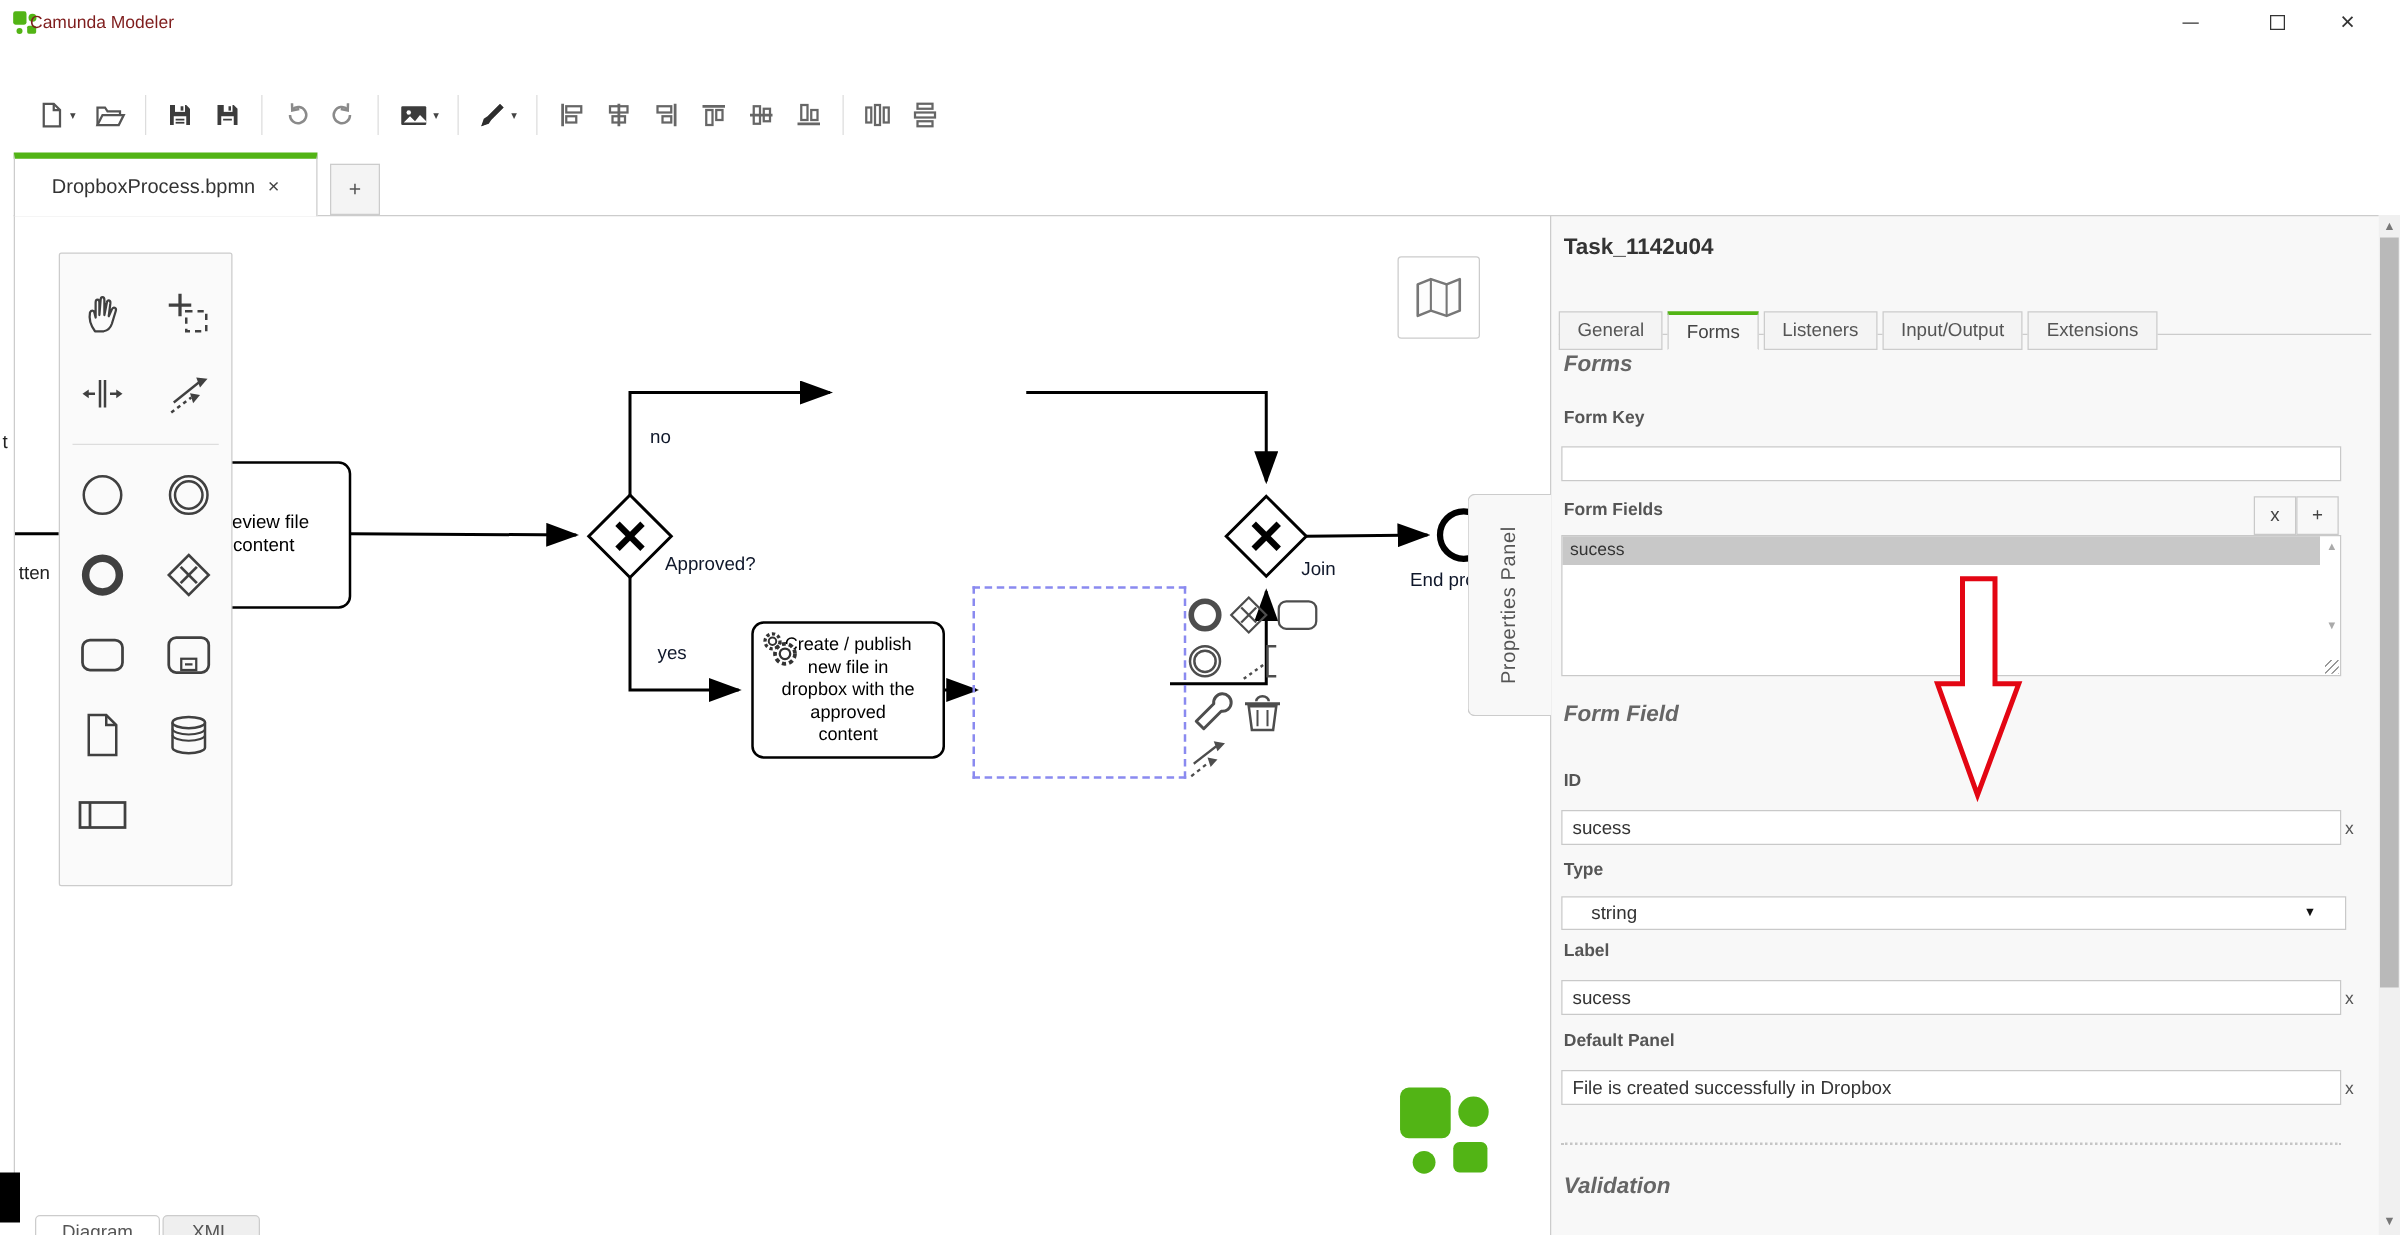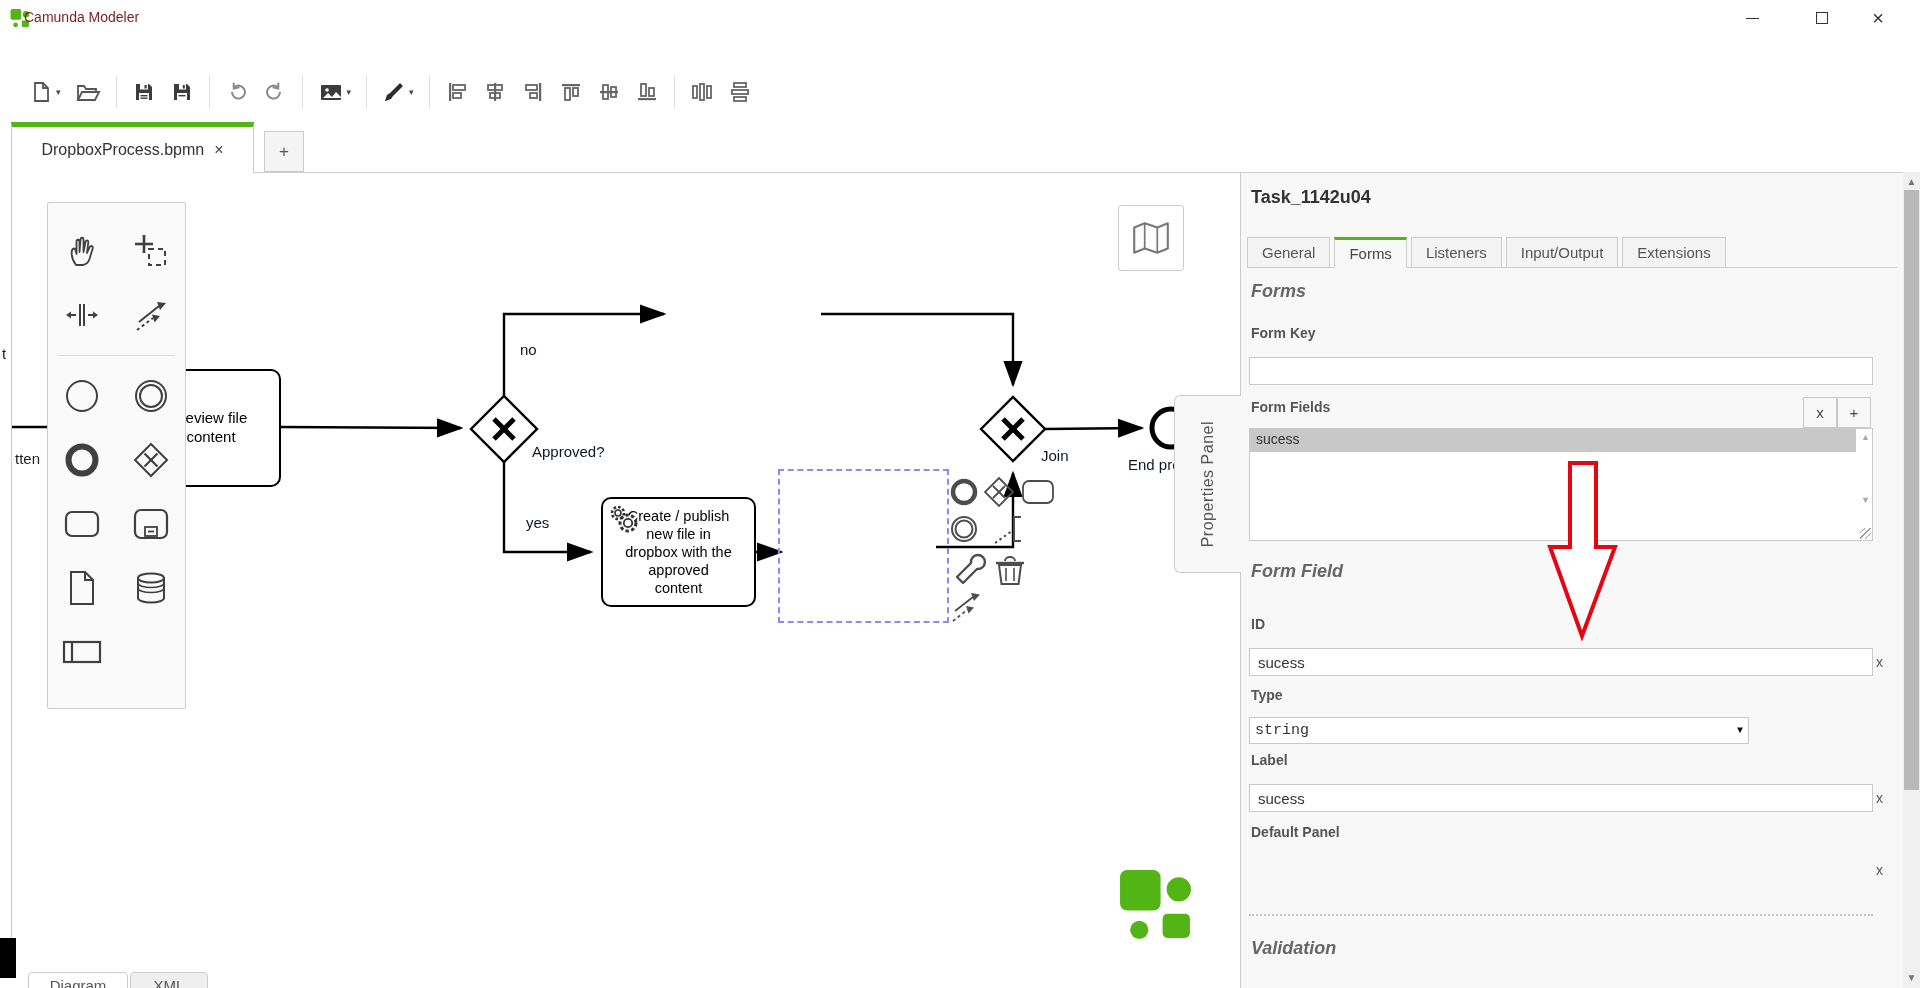--- a/index.html
+++ b/index.html
@@ -76,29 +76,29 @@
     display:flex; align-items:center; justify-content:center; }
   #props-tab span { writing-mode:vertical-rl; transform:rotate(180deg); font-size:16px; color:#555; letter-spacing:0.5px; }
 
   
   #panel { position:absolute; left:1240px; top:172px; width:663px; height:816px; background:#f8f8f8;
     border-top:1px solid #ccc; border-left:1px solid #ccc; color:#444; z-index:15; }
   #panel-inner { position:relative; width:100%; height:100%; }
   #element-id { position:absolute; left:10px; top:14px; font-size:18px; font-weight:bold; color:#333; }
   #ptabs { position:absolute; left:6px; top:64px; width:650px; height:31px; border-bottom:1px solid #ccc; display:flex; gap:4px; }
   .ptab { height:31px; padding:0 14px; display:flex; align-items:center; background:#f4f4f4;
-    border:1px solid #ccc; font-size:15px; color:#555; }
+    border:1px solid #ccc; font-size:15px; color:#555;margin-top:12px; }
   .ptab.active { background:#f8f8f8; border-top:3px solid #52b415; border-bottom:1px solid #f8f8f8; margin-bottom:-1px; color:#444; }
   .sec-head { position:absolute; left:10px; font-size:18px; font-weight:bold; font-style:italic; color:#666; }
   .fld-label { position:absolute; left:10px; font-size:14px; font-weight:bold; color:#555; }
   .pinput { position:absolute; left:8px; width:624px; height:28px; background:#fff; border:1px solid #c9c9c9;
     font-size:15px; color:#333; padding:0 26px 0 8px; font-family:"Liberation Sans", sans-serif; }
   .clear-x { position:absolute; font-size:14px; color:#555; z-index:2; }
-  #type-select { position:absolute; left:8px; top:544px; width:500px; height:27px; background:#fff; border:1px solid #c9c9c9;
-    display:flex; align-items:center; justify-content:space-between; padding:0 5px; font-size:15px; color:#333;font-family:Liberation Mono, monospace; }
+  #type-select { position:absolute; left:8px; top:544px; width:628px; height:27px; background:#fff; border:1px solid #c9c9c9;
+    display:flex; align-items:center; justify-content:space-between; padding:0 23px; font-size:15px; color:#333; }
   #type-caret { font-size:10px; color:#111; }
   #ff-btns { position:absolute; left:562px; top:224px; display:flex; }
   .sq-btn { width:34px; height:31px; border:1px solid #c9c9c9; background:#f8f8f8; display:flex;
     align-items:center; justify-content:center; font-size:15px; color:#444; }
   #ff-list { position:absolute; left:8px; top:255px; width:624px; height:113px; background:#fff; border:1px solid #c9c9c9; }
   #ff-selected { height:23px; background:#c8c8c8; font-size:14px; color:#333; padding:2px 6px; margin-right:16px; }
   .mini-arrow { position:absolute; right:2px; font-size:9px; color:#aaa; }
   #ff-resize { position:absolute; right:1px; bottom:1px; width:11px; height:11px;
     background:repeating-linear-gradient(135deg, transparent 0 3px, #999 3px 4px); }
   #dotted-div { position:absolute; left:8px; top:741px; width:624px; border-top:2px dotted #c5c5c5; }
@@ -550,20 +550,21 @@
       <div id="type-select">
         <span>string</span>
         <span id="type-caret">▼</span>
       </div>
 
       <div class="fld-label" style="top:579px">Label</div>
       <input class="pinput" style="top: 611px;" readonly="" value="sucess">
       <span class="clear-x" style="right:20px;top:617px">x</span>
 
       <div class="fld-label" style="top:651px">Default Panel</div>
+      <input class="pinput" style="top: 683px;" readonly="" value="File is created successfully in Dropbox">
       <span class="clear-x" style="right:20px;top:689px">x</span>
 
       <div id="dotted-div"></div>
       <div class="sec-head" style="top:765px">Validation</div>
     </div>
   </div>
 
   <div id="scrollbar">
     <span class="sb-arrow" style="top:4px">▲</span>
     <div id="sb-thumb"></div>

